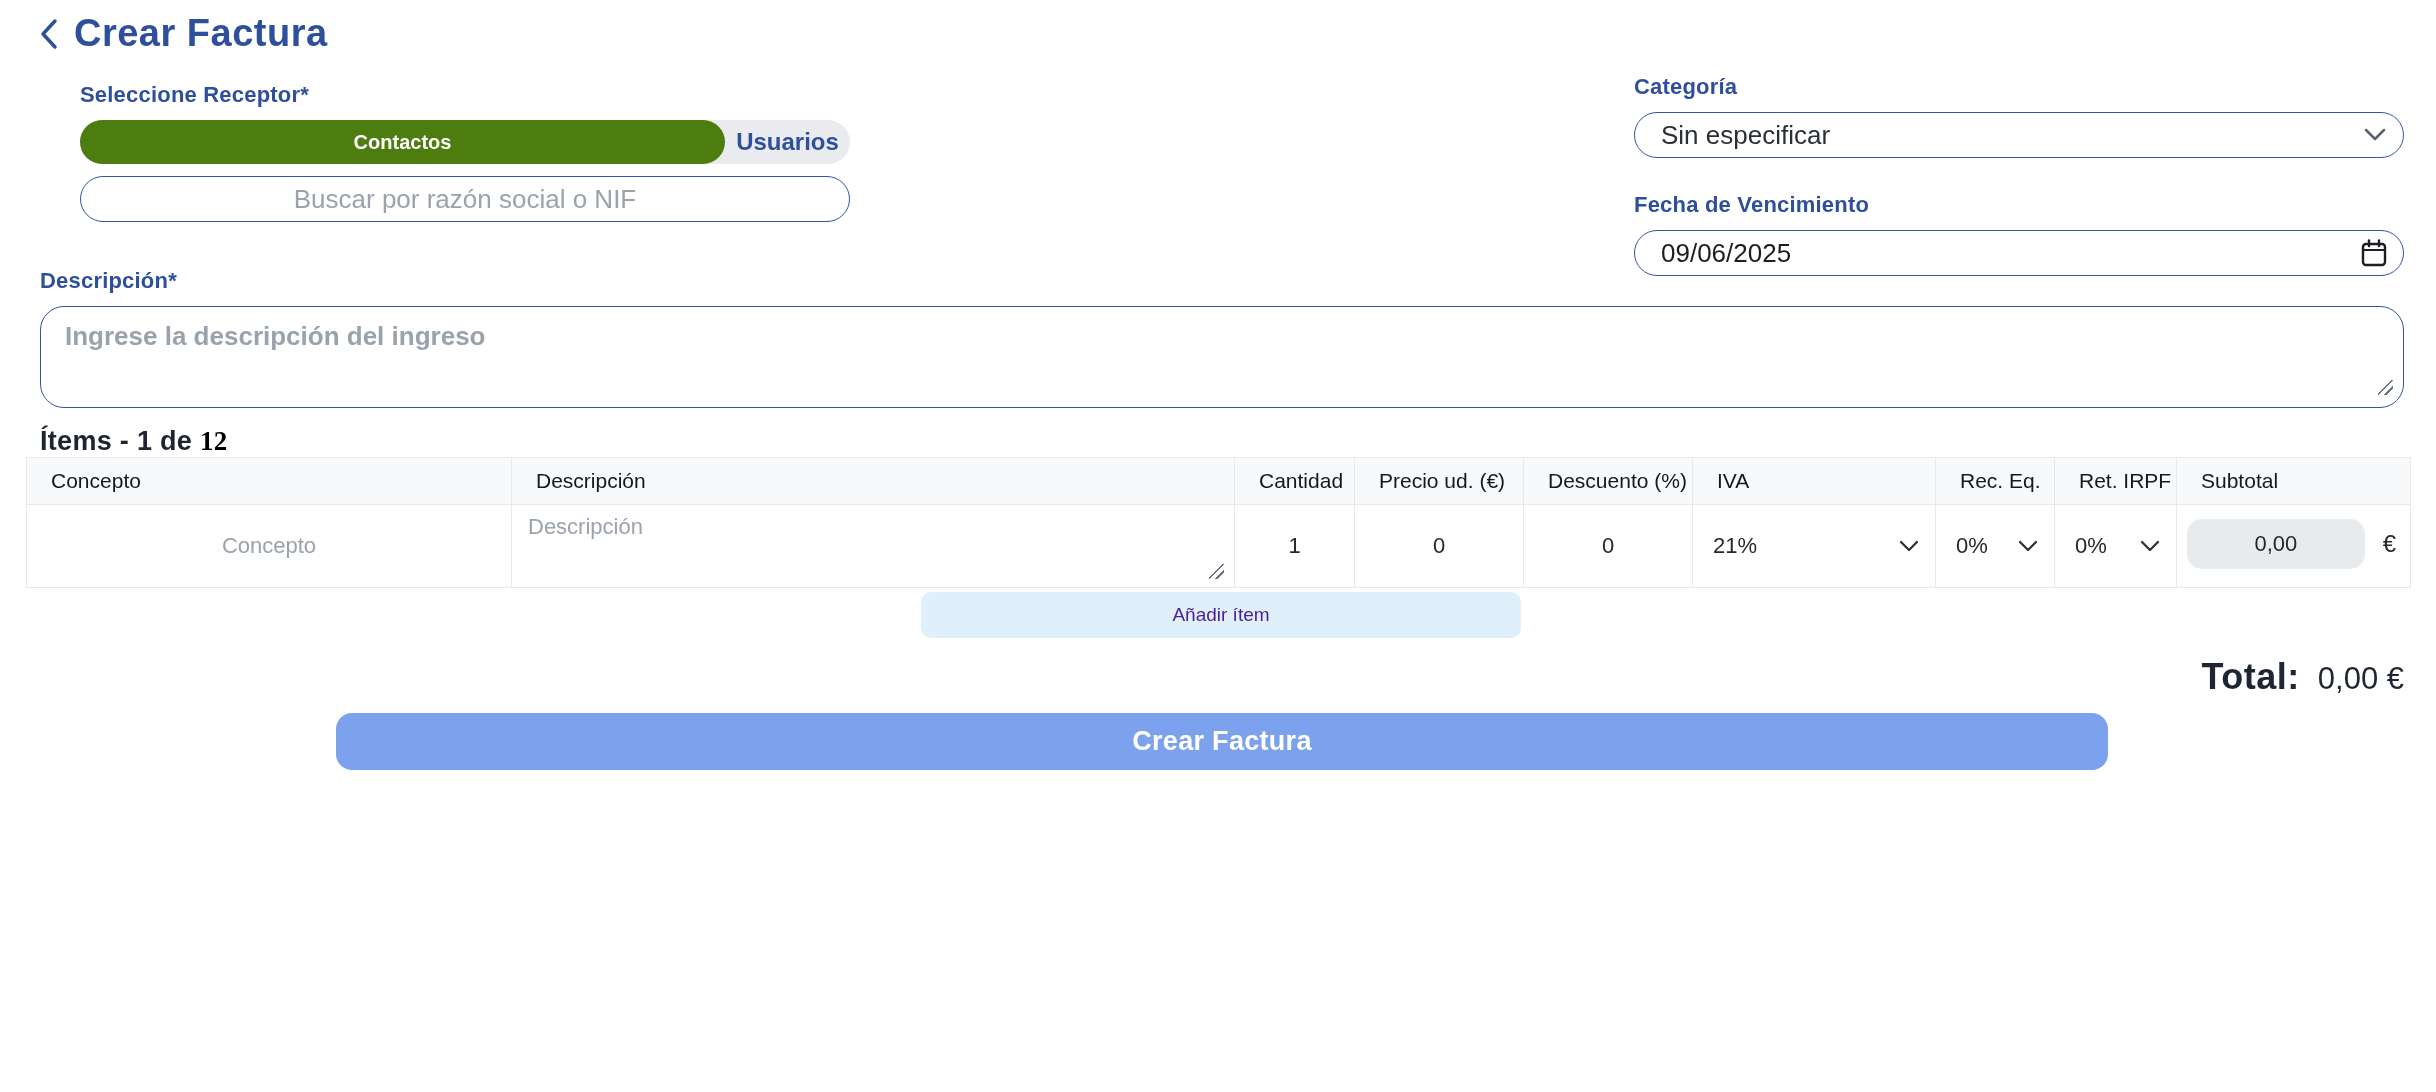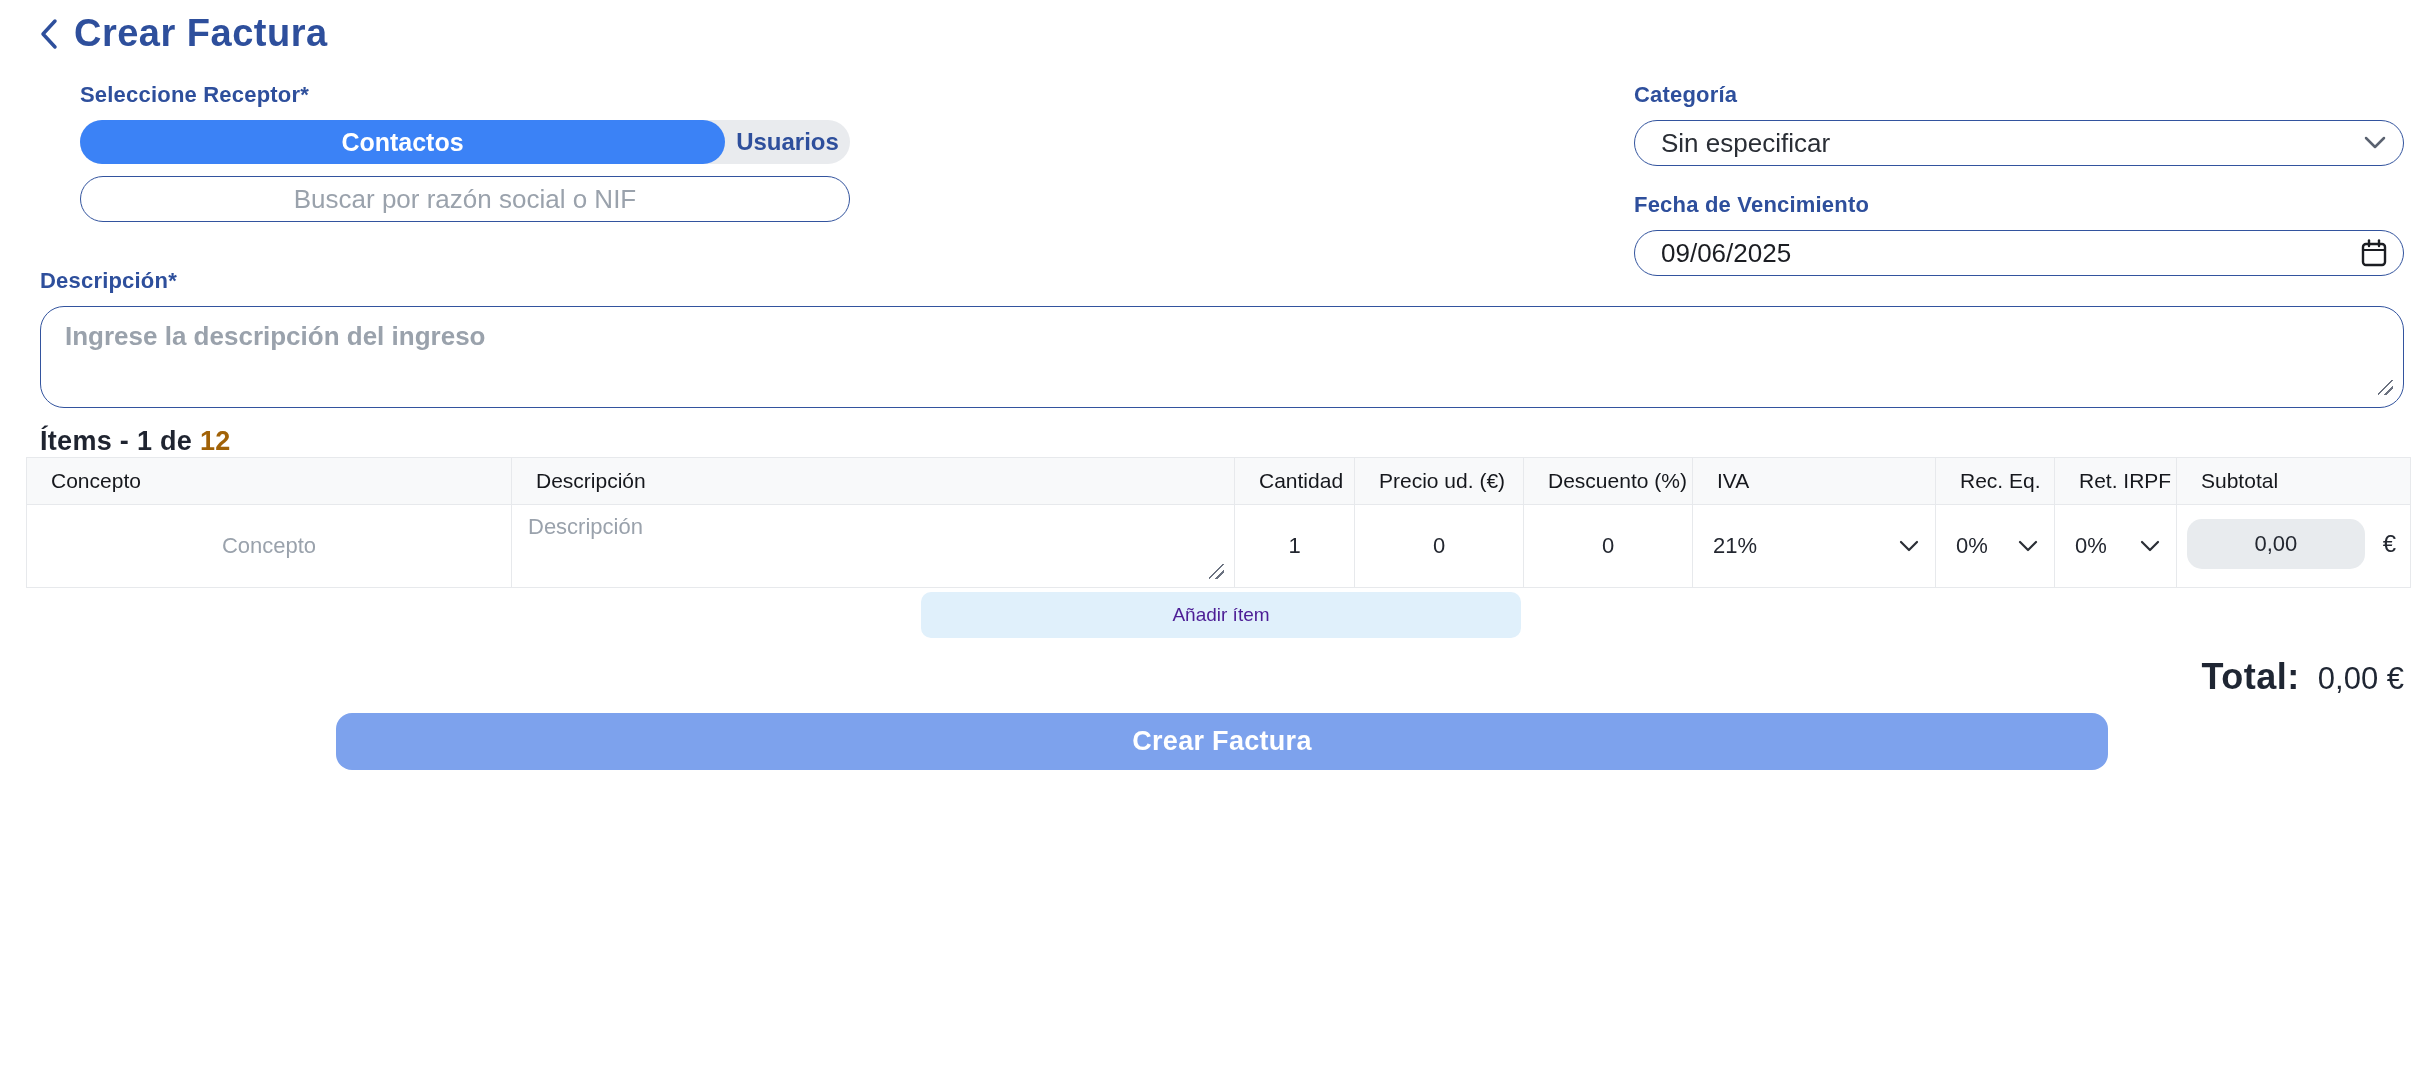--- a/index.html
+++ b/index.html
@@ -28,41 +28,41 @@
 
   
   .receptor-block { left: 40px; top: 82px; width: 770px; margin-left: 40px; }
   .toggle-track {
     margin-top: 12px;
     width: 770px; height: 44px;
     background: #e9ebee; border-radius: 22px;
     position: relative; display: flex; align-items: center;
   }
   .toggle-active {
-    width: 645px; height: 44px; background: #3b82f6; border-radius: 22px;
+    width: 645px; height: 44px; background: #4d7c0f; border-radius: 22px;
     display: flex; align-items: center; justify-content: center;
-    color: #ffffff; font-size: 25px; font-weight: 700; cursor: pointer;
+    color: #ffffff; font-size: 20px; font-weight: 700; cursor: pointer;
   }
   .toggle-inactive {
     flex: 1; height: 28px;
     display: flex; align-items: center; justify-content: center;
     color: #2e4f9c; font-size: 24px; font-weight: 700; cursor: pointer;
   }
   .search-input {
     margin-top: 12px;
     width: 770px; height: 46px;
     border: 1.5px solid #33549e; border-radius: 23px;
     font-size: 26px; text-align: center; color: #1b1d22;
     font-family: "Liberation Sans", sans-serif;
     outline: none; background: #ffffff;
   }
   .search-input::placeholder { color: #9aa2ac; opacity: 1; }
 
   
-  .categoria-block { left: 1634px; top: 82px; width: 770px; }
+  .categoria-block { left: 1634px; top: 74px; width: 770px; }
   .vencimiento-block { left: 1634px; top: 192px; width: 770px; }
   .pill-field {
     margin-top: 12px;
     width: 770px; height: 46px;
     border: 1.5px solid #33549e; border-radius: 23px;
     display: flex; align-items: center;
     padding: 0 26px;
     font-size: 26px; color: #2a2e35; background: #ffffff;
     position: relative; cursor: pointer;
   }
@@ -88,21 +88,21 @@
     pointer-events: none;
   }
   .grip-desc { left: 2378px; top: 380px; }
   .grip-cell { right: 10px; bottom: 8px; }
 
   
   .items-counter {
     left: 40px; top: 426px;
     font-size: 27px; font-weight: 700; color: #1f2430; letter-spacing: 0.3px;
   }
-  .items-counter .count-link { color: #a16207; cursor: pointer; }
+  .items-counter .count-link { color: #000000; cursor: pointer; font-family: Liberation Serif, serif; }
 
   .items-table {
     left: 26px; top: 457px; width: 2384px;
     border-collapse: collapse; table-layout: fixed;
     border: 1px solid #e4e7ea;
   }
   .items-table th {
     background: #f8f9fa; height: 47px;
     font-size: 21px; font-weight: 400; color: #16181d;
     text-align: left; padding: 0 0 0 24px;

